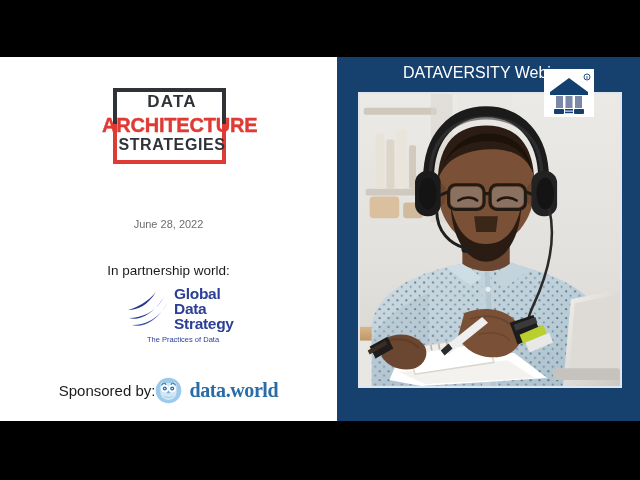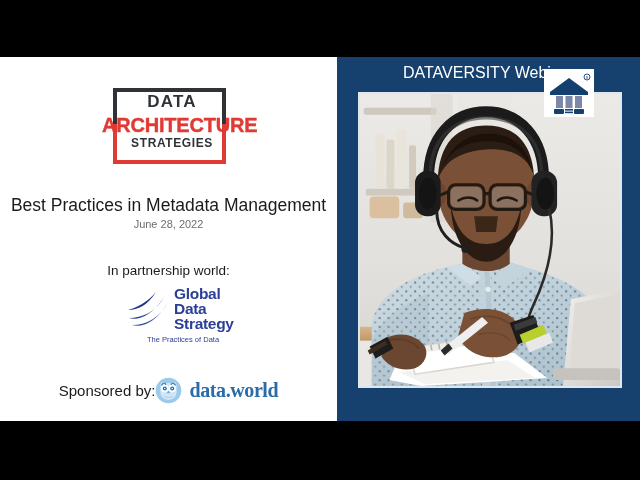--- a/index.html
+++ b/index.html
@@ -104,21 +104,21 @@
     color: #e03a34;
     font-family: "Liberation Sans", sans-serif;
     -webkit-text-stroke: 0.4px #e03a34;
   }
   #das-word-strategies {
     position: absolute;
     left: 0;
     top: 48px;
     width: 128px;
     text-align: center;
-    font-size: 12px;
+    font-size: 16px;
     font-weight: bold;
     letter-spacing: 0.6px;
     color: #2f3337;
     font-family: "Liberation Sans", sans-serif;
   }
 
   
   #webinar-title {
     position: absolute;
     left: 0;
@@ -273,21 +273,20 @@
     <div id="left-panel">
 
       <div id="das-logo">
         <div id="das-frame-dark"></div>
         <div id="das-frame-red"></div>
         <div id="das-word-data">DATA</div>
         <div id="das-word-architecture">ARCHITECTURE</div>
         <div id="das-word-strategies">STRATEGIES</div>
       </div>
 
-      <div id="webinar-title">Best Practices in Metadata Management</div>
       <div id="webinar-date">June 28, 2022</div>
 
       <div id="partnership-label">In partnership world:</div>
 
       <div id="gds-logo">
         <svg id="gds-swoosh" viewBox="0 0 44 44">
           <path d="M3 30 C12 33 26 28 38 9 C30 24 16 30 3 30 Z" fill="#2b3f96"></path>
           <path d="M6 37 C16 40 31 34 42 14 C34 30 20 37 6 37 Z" fill="#3a4ea8"></path>
           <path d="M2 22 C10 20 22 14 30 4 C22 17 12 22 2 22 Z" fill="#24368a"></path>
         </svg>

